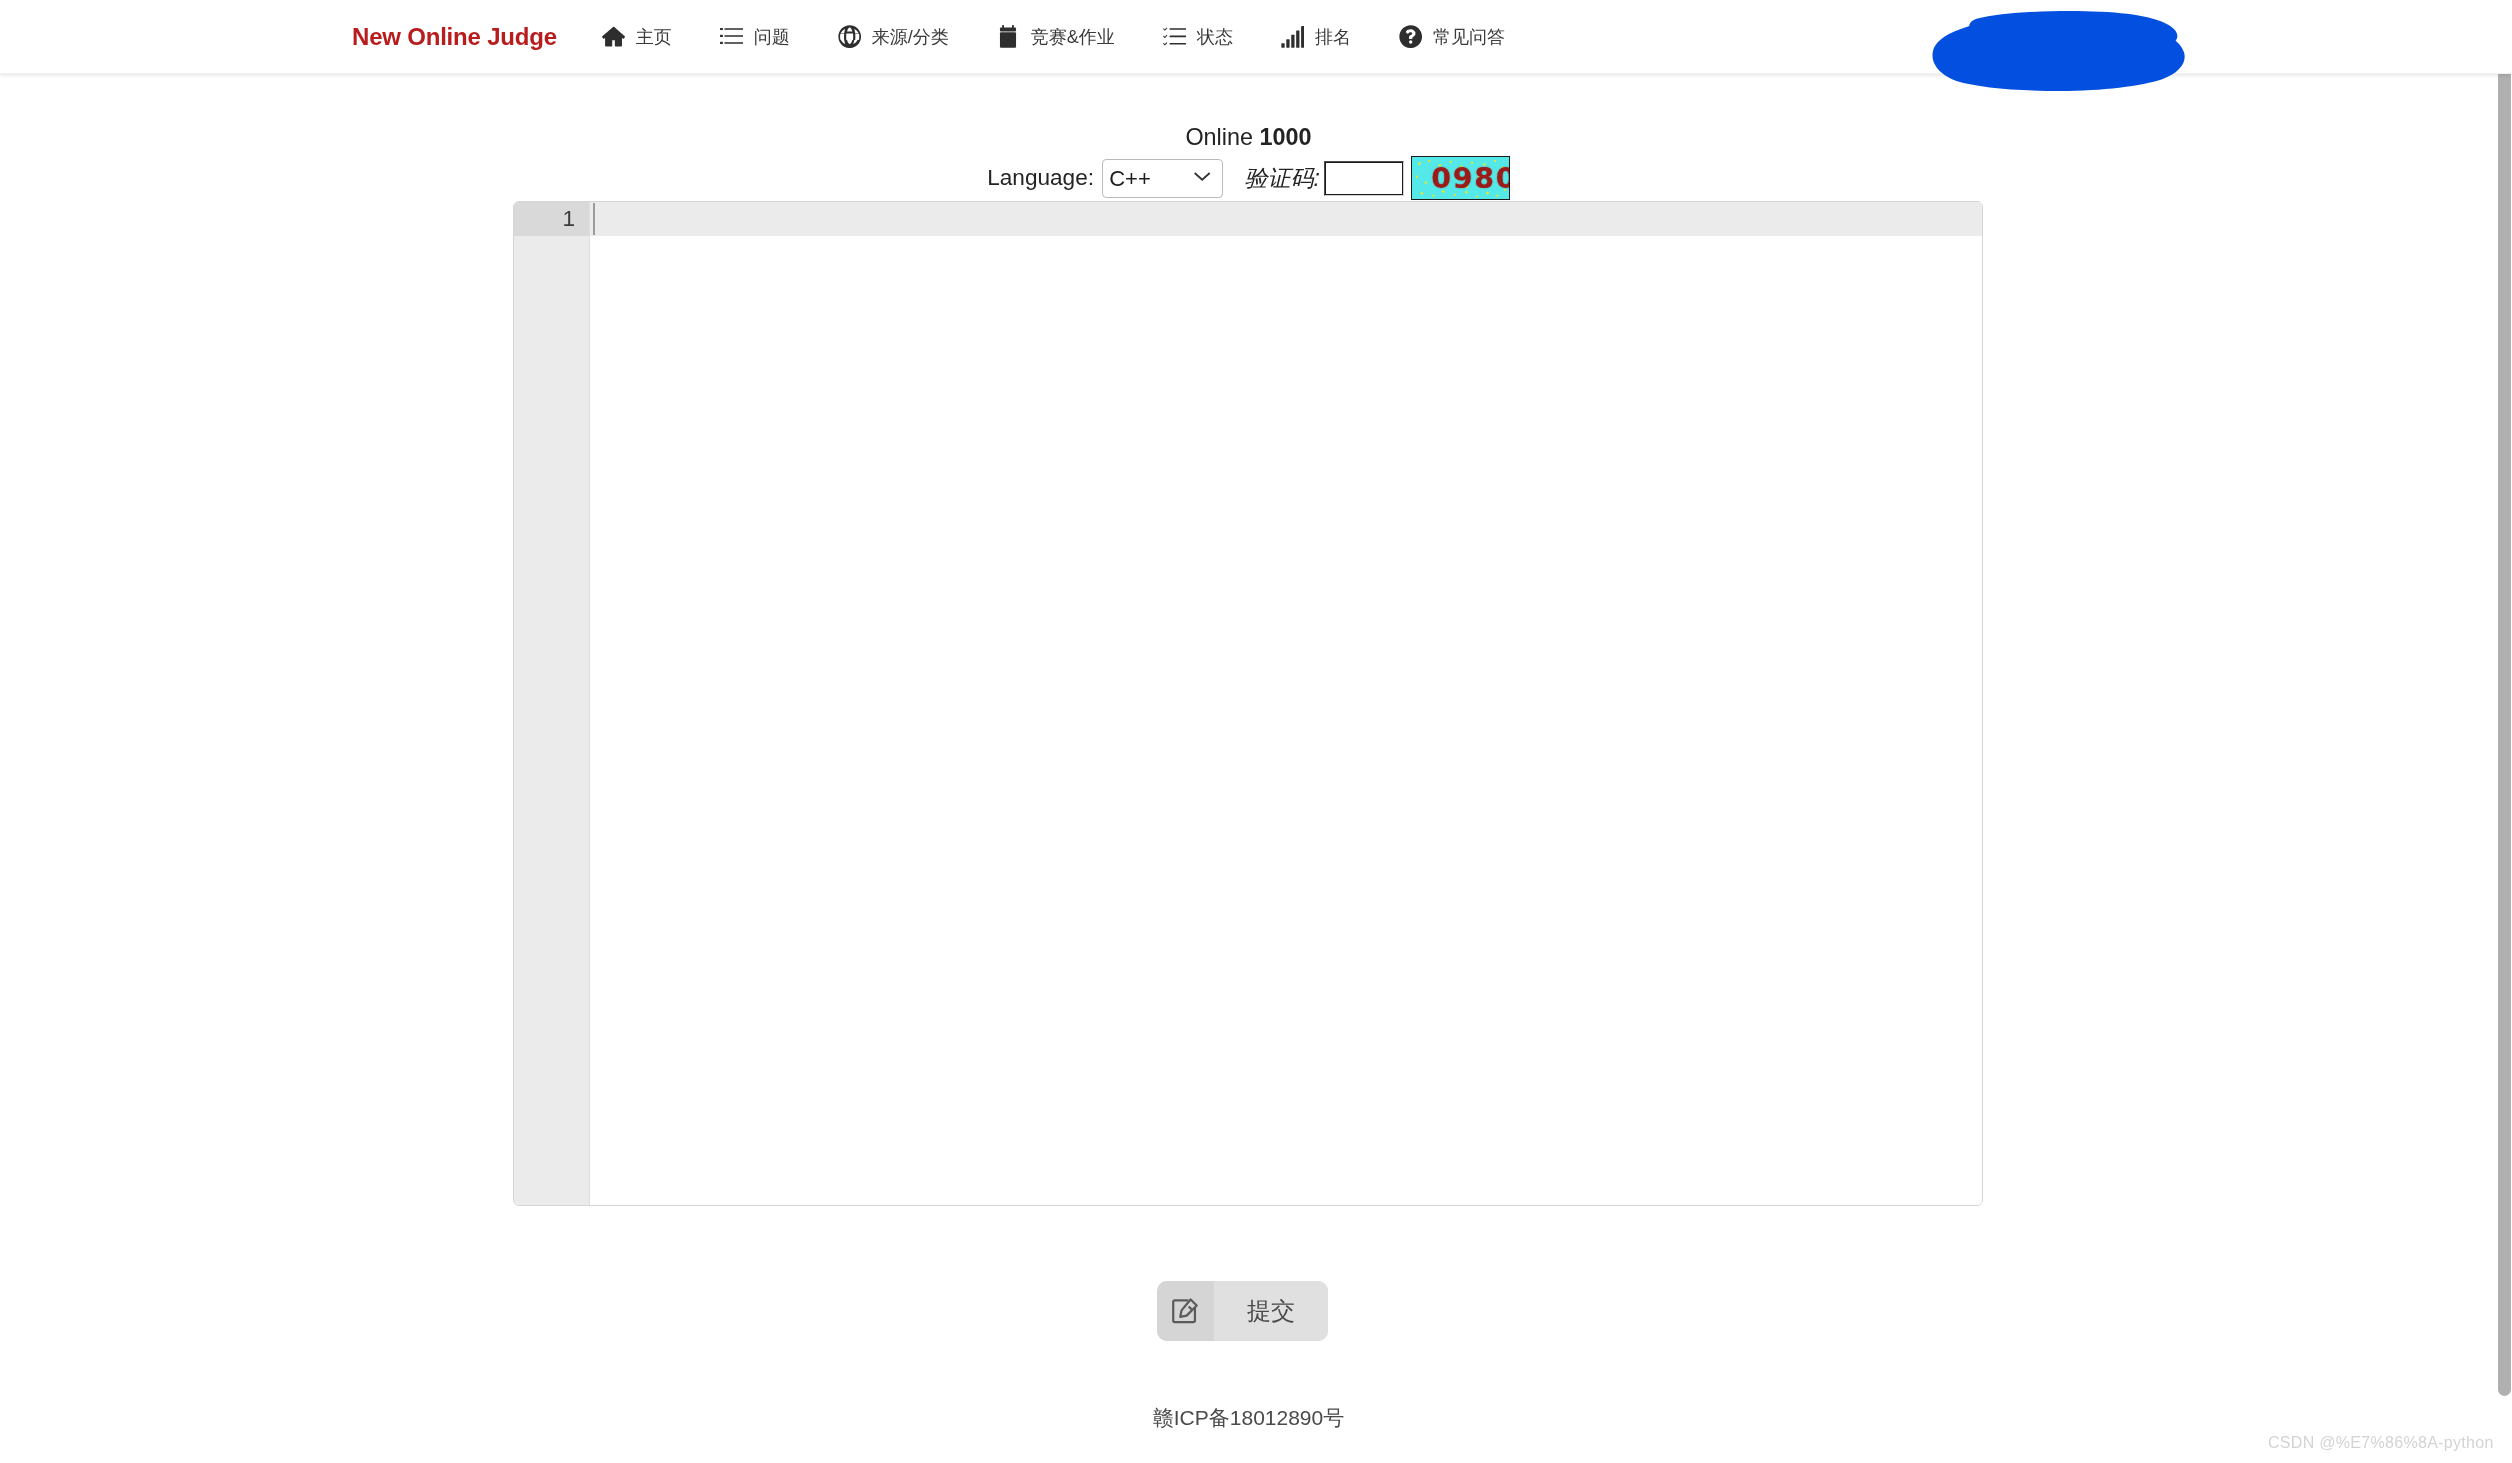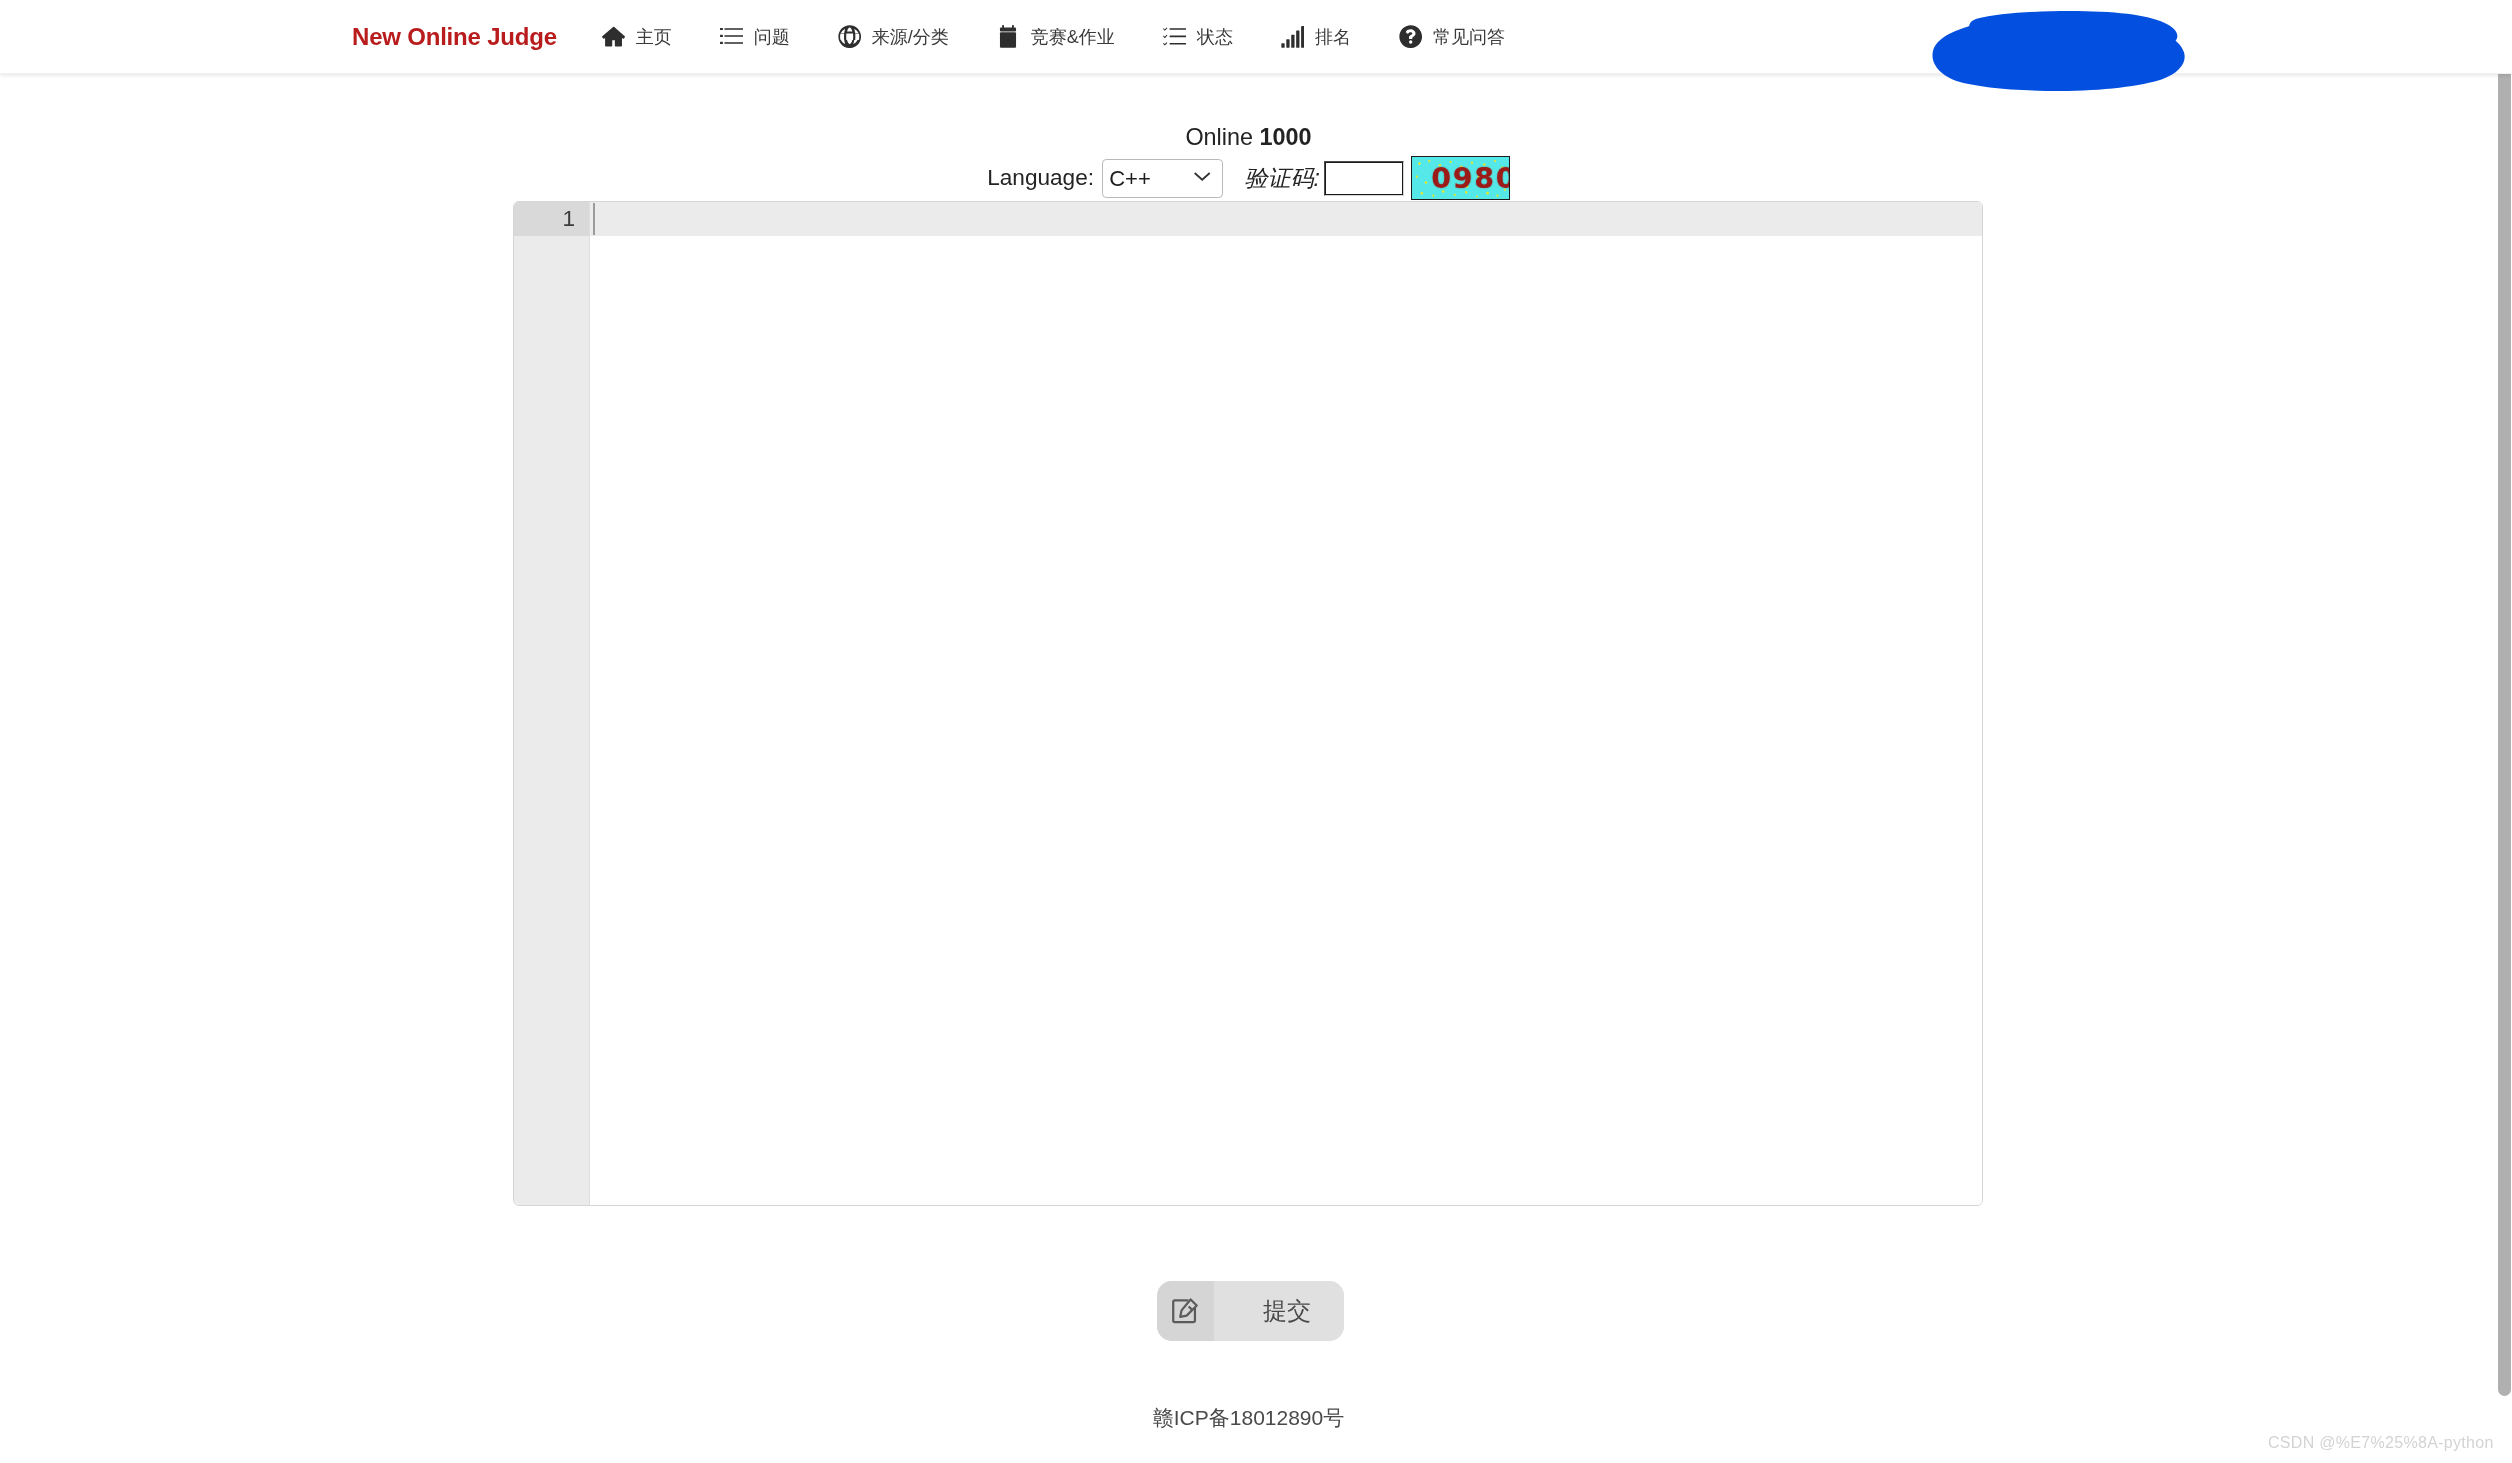--- a/index.html
+++ b/index.html
@@ -259,25 +259,24 @@
   }
 
   
   .submit-btn {
     position: absolute;
     left: 1157px;
     top: 1281px;
     height: 60px;
     display: flex;
     align-items: stretch;
-    border-radius: 15px;
+    border-radius: 10px;
     overflow: hidden;
     cursor: pointer;
     background: #e0e0e0;
-    gap: 16px;
   }
   .submit-icon-box {
     width: 57px;
     display: flex;
     align-items: center;
     justify-content: center;
     background: #d5d5d5;
     color: #5b5b5b;
   }
   .submit-text {
@@ -516,20 +515,20 @@
         <path d="M318 170l60 60M352 44l110 110-180 180-115 22 22-115z" stroke-linejoin="round"></path>
       </svg>
     </div>
     <div class="submit-text">提交</div>
   </div>
 
   <div class="footer">
     <div class="footer-line2">赣ICP备18012890号</div>
   </div>
 
-  <div class="watermark">CSDN @%E7%25%8A-python</div>
+  <div class="watermark">CSDN @%E7%86%8A-python</div>
 
   <div class="scrollbar-track">
     <div class="scrollbar-thumb"></div>
   </div>
 
 </div>
 
 
 </body></html>

